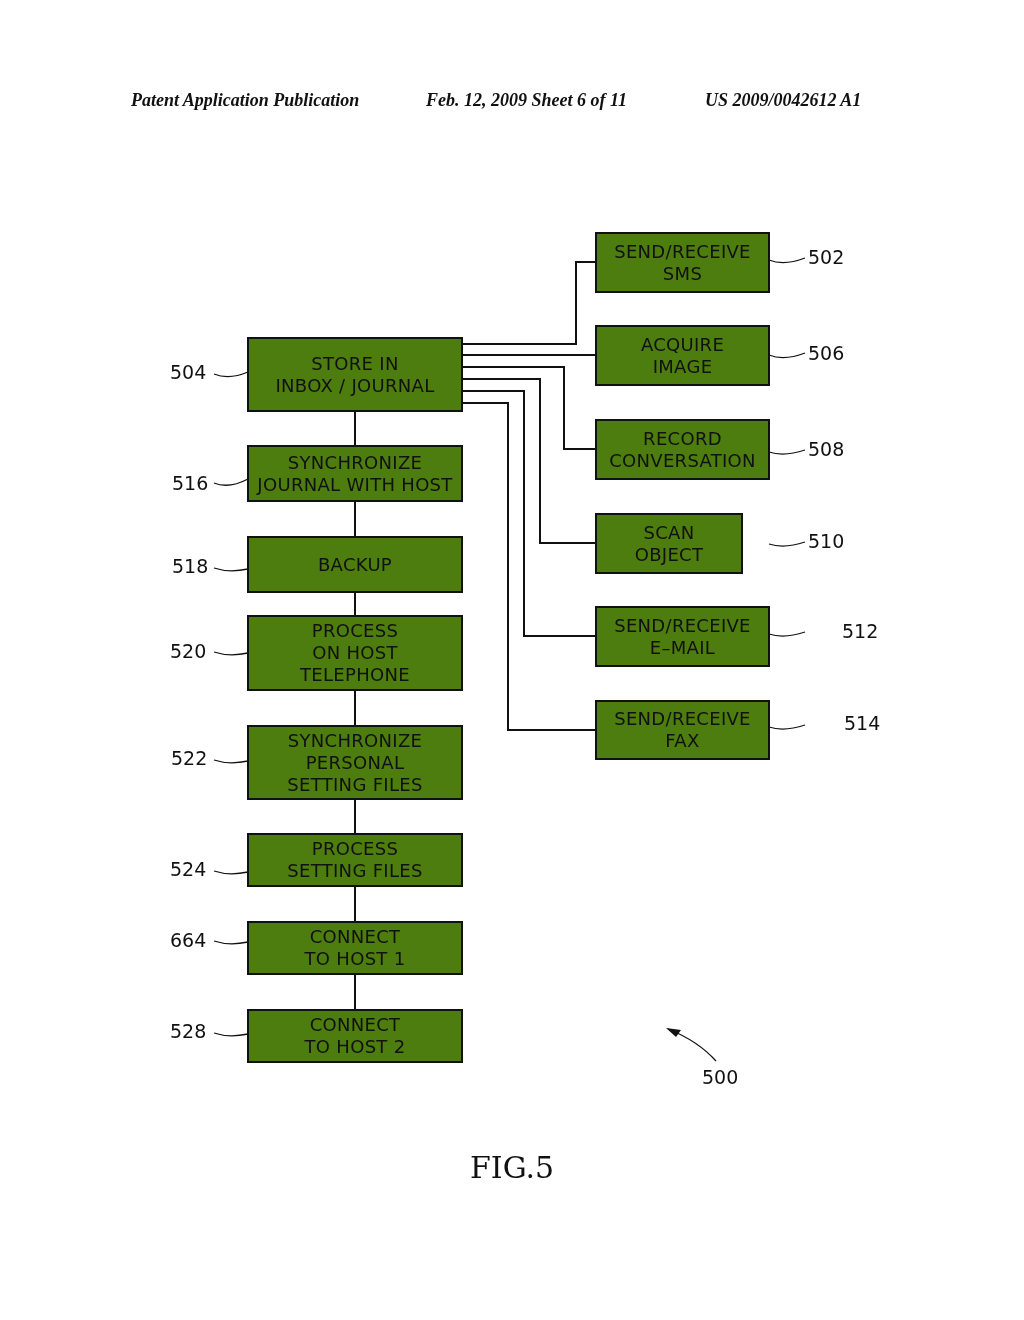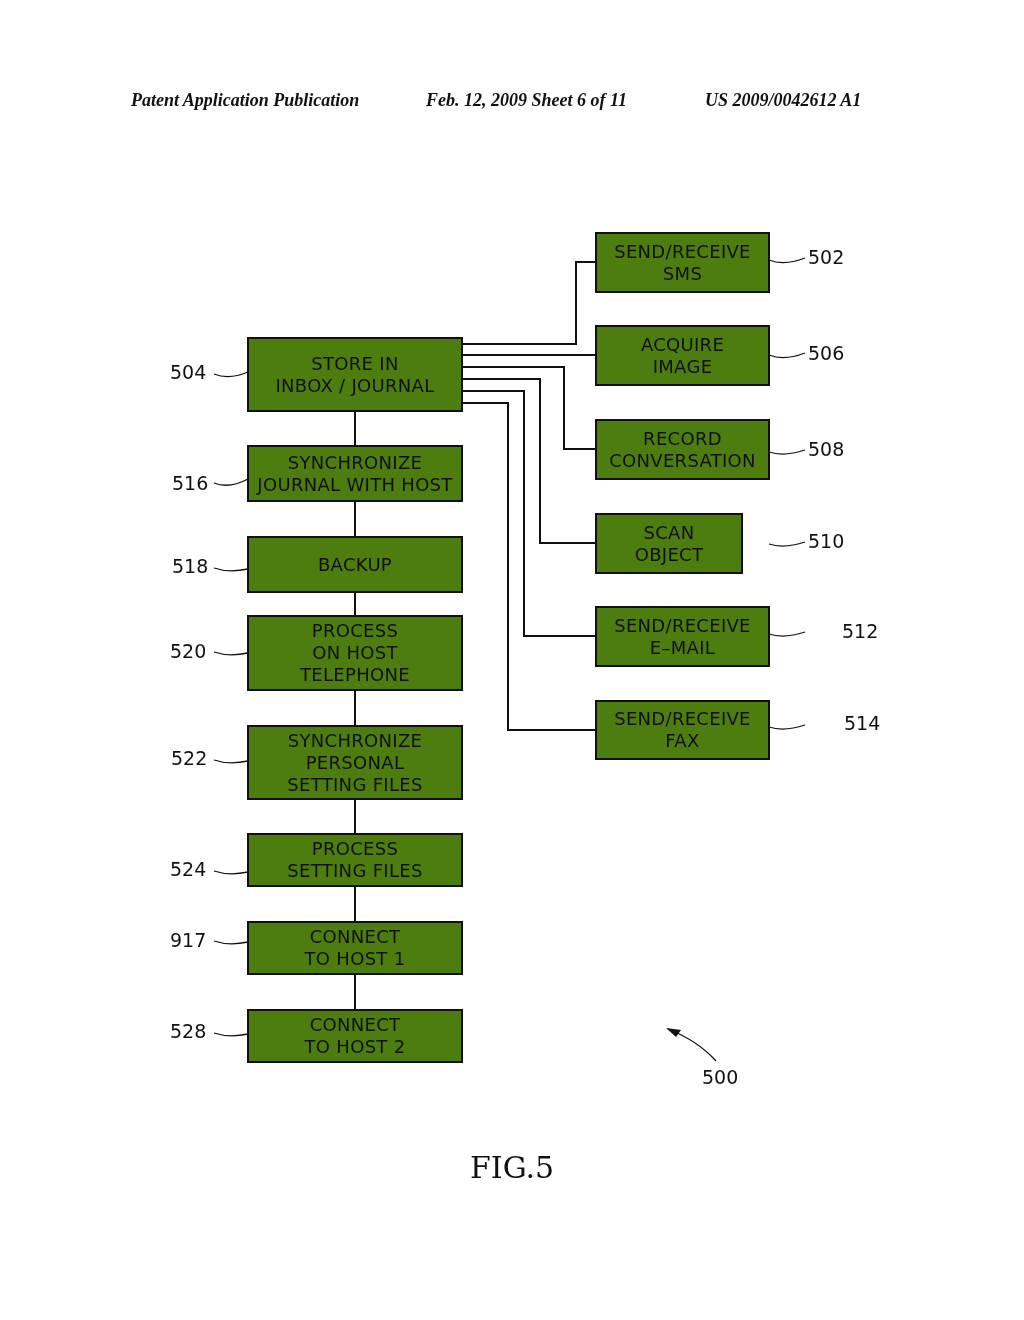--- a/index.html
+++ b/index.html
@@ -76,21 +76,21 @@
 TO  HOST  1</div>
 <div class="box" style="left:247px;top:1009px;width:216px;height:54px;">CONNECT
 TO  HOST  2</div>
 
 <div class="ref" style="left:170px;top:361px;">504</div>
 <div class="ref" style="left:172px;top:472px;">516</div>
 <div class="ref" style="left:172px;top:555px;">518</div>
 <div class="ref" style="left:170px;top:640px;">520</div>
 <div class="ref" style="left:171px;top:747px;">522</div>
 <div class="ref" style="left:170px;top:858px;">524</div>
-<div class="ref" style="left:170px;top:929px;">917</div>
+<div class="ref" style="left:170px;top:929px;">664</div>
 <div class="ref" style="left:170px;top:1020px;">528</div>
 
 <div class="box" style="left:595px;top:232px;width:175px;height:61px;">SEND/RECEIVE
 SMS</div>
 <div class="box" style="left:595px;top:325px;width:175px;height:61px;">ACQUIRE
 IMAGE</div>
 <div class="box" style="left:595px;top:419px;width:175px;height:61px;">RECORD
 CONVERSATION</div>
 <div class="box" style="left:595px;top:513px;width:148px;height:61px;">SCAN
 OBJECT</div>

